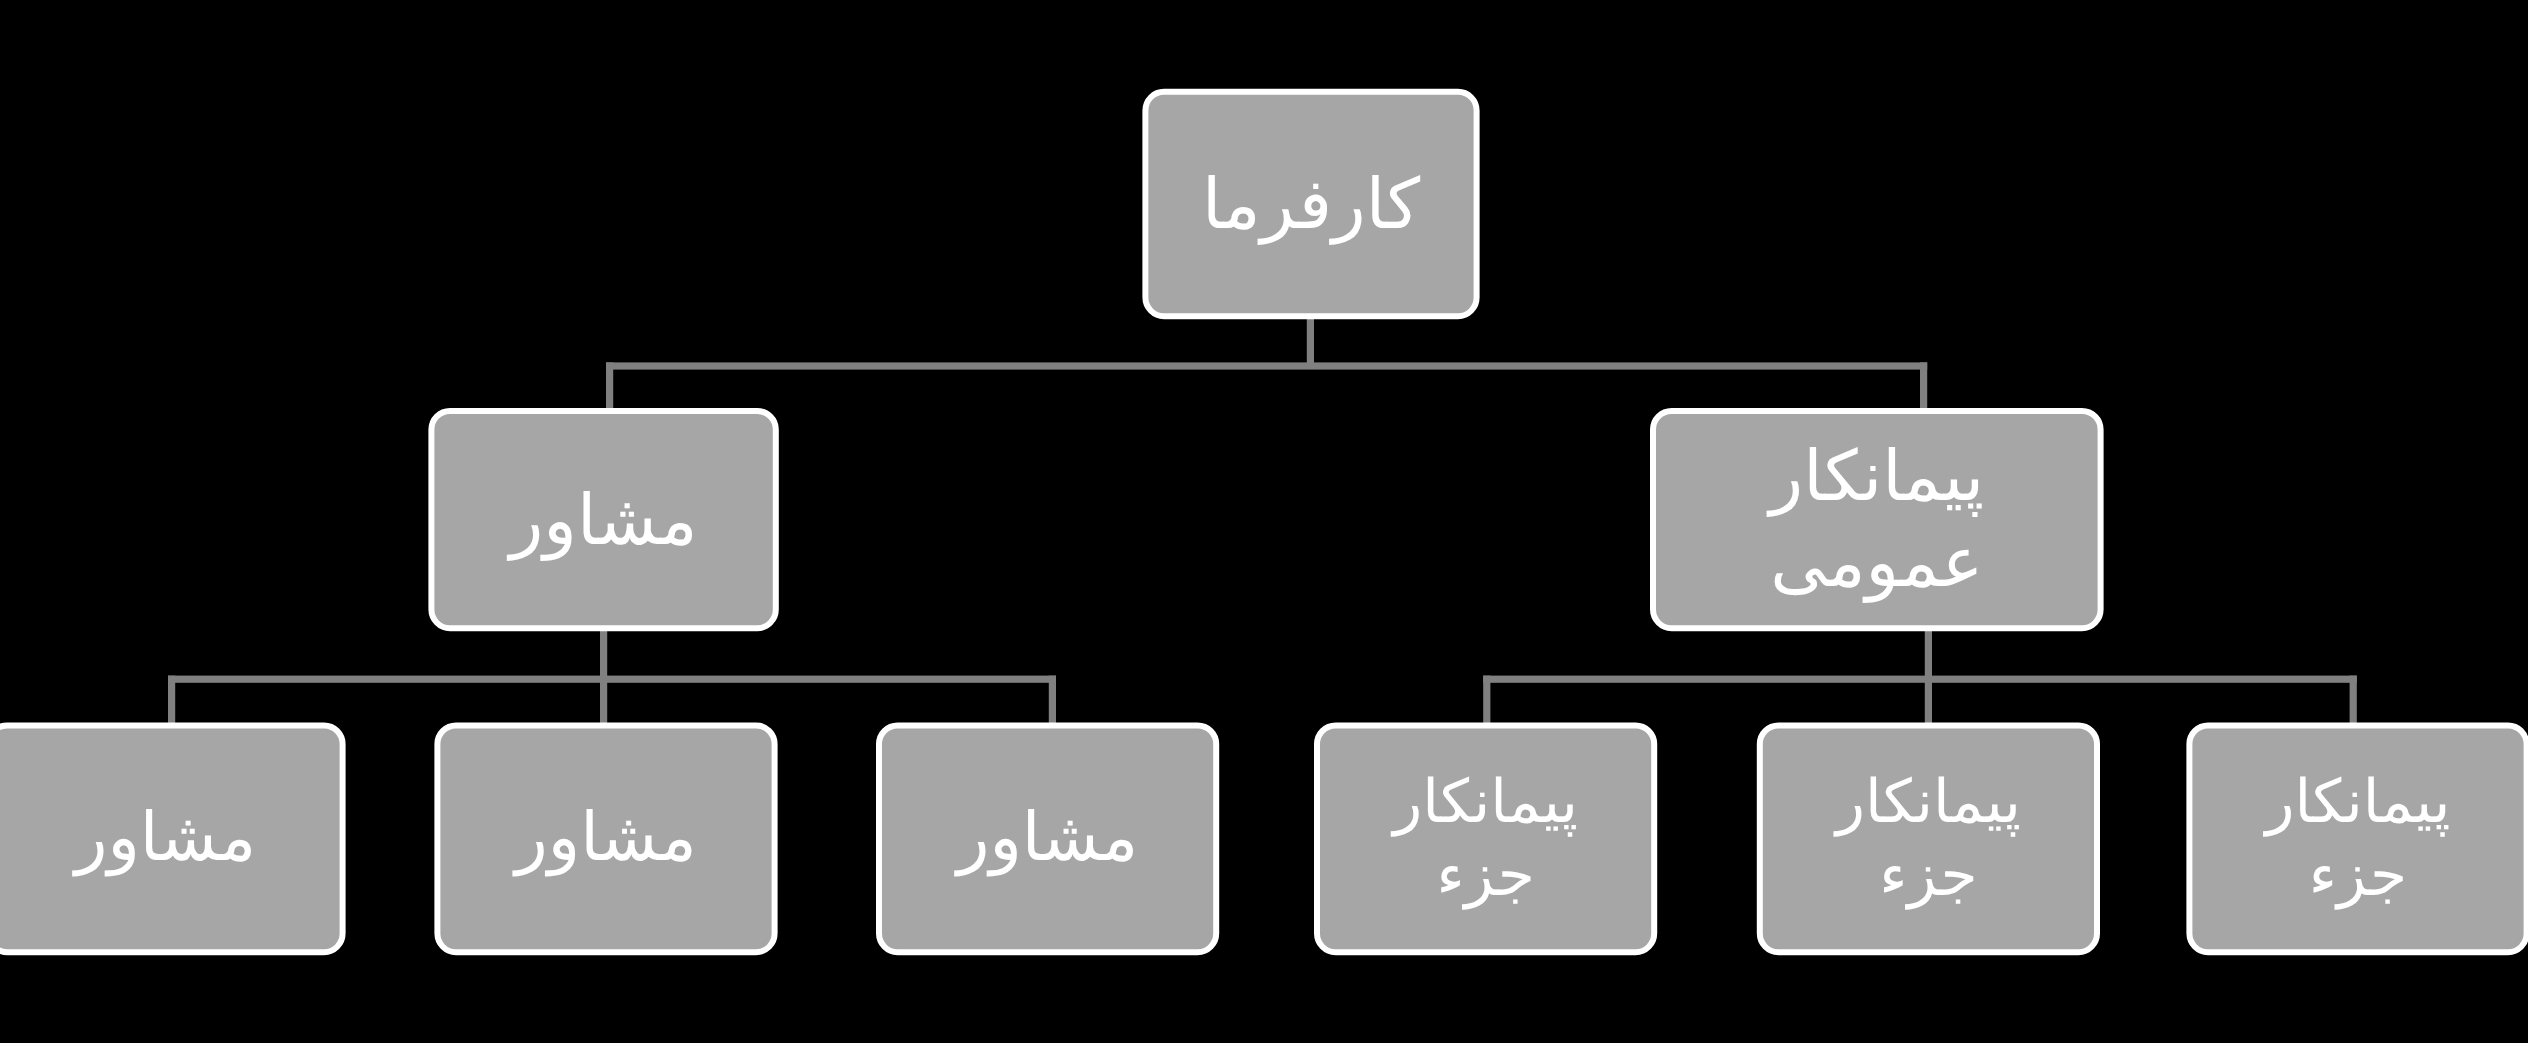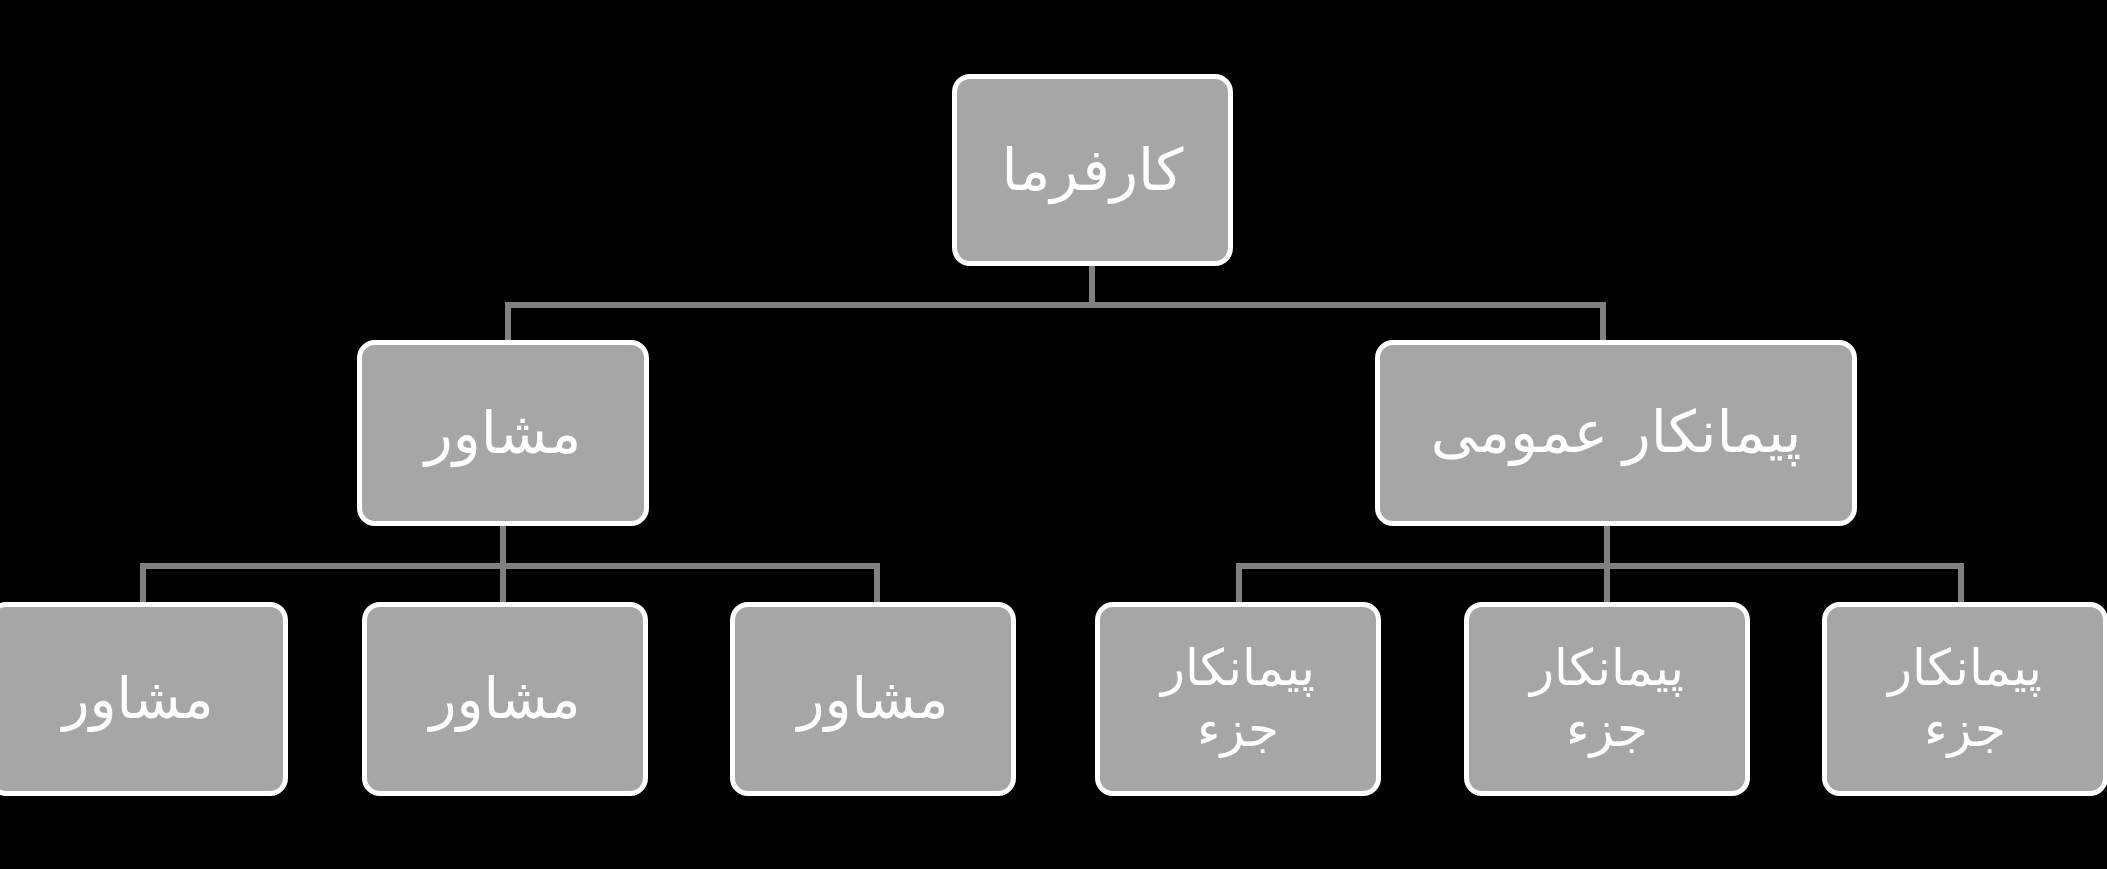--- a/index.html
+++ b/index.html
@@ -68,21 +68,21 @@
   <div class="conn conn-v" style="left:1958px; top:563px; height:46px;"></div>
 
   <div class="node" style="left:952px; top:74px; width:281px; height:192px; font-size:58px;">
     <span class="node-label">کارفرما</span>
   </div>
 
   <div class="node" style="left:357px; top:340px; width:292px; height:186px; font-size:58px;">
     <span class="node-label">مشاور</span>
   </div>
 
-  <div class="node" style="left:1375px; top:340px; width:482px; height:186px; font-size:58px;font-family:Liberation Serif, serif;">
+  <div class="node" style="left:1375px; top:340px; width:378px; height:186px; font-size:58px;">
     <span class="node-label">پیمانکار عمومی</span>
   </div>
 
   <div class="node" style="left:-12px; top:602px; width:300px; height:194px; font-size:56px;">
     <span class="node-label">مشاور</span>
   </div>
 
   <div class="node" style="left:362px; top:602px; width:286px; height:194px; font-size:56px;">
     <span class="node-label">مشاور</span>
   </div>

